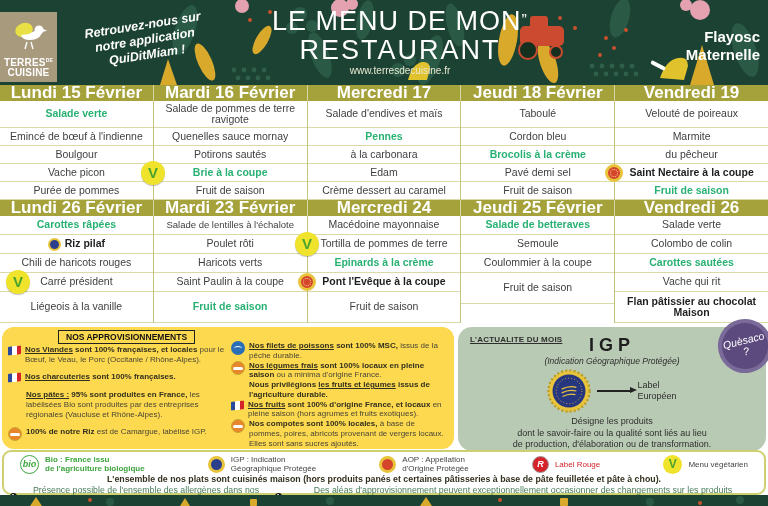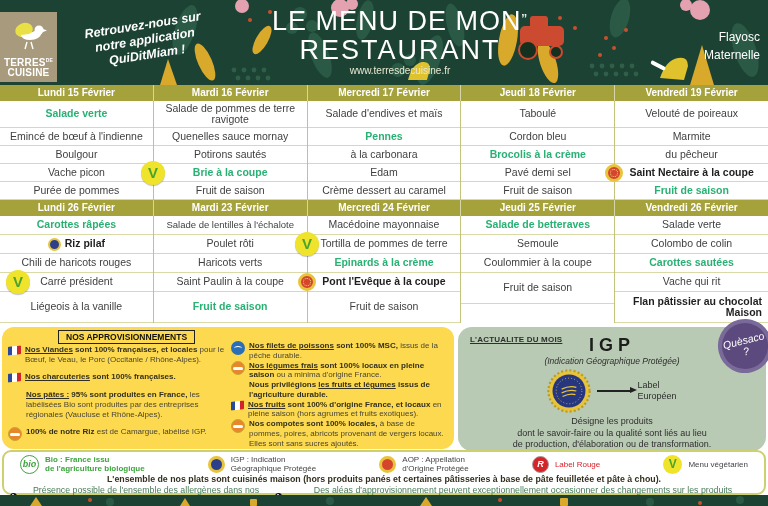--- a/index.html
+++ b/index.html
@@ -14,44 +14,44 @@
   .logo .bird{position:absolute;top:6px;left:9px;}
   .logo .lt{color:#fff;font-weight:bold;font-size:10px;line-height:10px;letter-spacing:.2px;}
   .logo .lt sup{font-size:5px;}
   .promo{position:absolute;top:18px;left:70px;width:150px;color:#fff;font-size:12.5px;font-weight:bold;
          font-style:italic;transform:rotate(-9deg);line-height:15px;text-align:center;}
   .titlebox{position:absolute;top:6px;left:250px;width:300px;text-align:center;color:#fff;}
   .titlebox .t1{font-size:27px;letter-spacing:1px;font-weight:normal;line-height:30px;white-space:nowrap;}
   .titlebox .t2{font-size:27px;letter-spacing:2px;line-height:28px;}
   .titlebox .site{font-size:10px;color:#e9e9d2;margin-top:1px;}
   .titlebox .q{font-size:16px;vertical-align:top;}
-  .school{position:absolute;top:28px;right:8px;text-align:right;color:#fff;font-weight:normal;font-size:12px;line-height:18px;}
+  .school{position:absolute;top:28px;right:8px;text-align:right;color:#fff;font-weight:bold;font-size:15px;line-height:18px;}
 
   
   .content{position:absolute;top:85px;left:0;width:768px;height:410px;background:#ffffff;}
 
   
   .wk-head{display:flex;height:16px;background:#a5a23b;}
-  .wk-head .dh{flex:1;color:#fff;font-weight:bold;font-size:10px;line-height:16px;text-align:center;
+  .wk-head .dh{flex:1;color:#fff;font-weight:bold;font-size:17px;line-height:16px;text-align:center;
                border-left:1px solid rgba(255,255,255,.55);}
   .wk-head .dh:first-child{border-left:none;}
   .wgrid{display:flex;background:#fff;}
   .day{flex:1;display:flex;flex-direction:column;border-left:1px solid #c2c47b;min-width:0;}
   .day:first-child{border-left:none;}
   .cell{display:flex;align-items:center;justify-content:center;text-align:center;
         font-size:10.5px;color:#3f3f3f;border-bottom:1px solid #d9daa8;padding:0 6px;line-height:1.08;box-sizing:border-box;}
   .cell span{white-space:nowrap;}
   .cell.wrap span{white-space:normal;}
   .cell.sm{font-size:9.5px;}
   .w1 .cell{height:18px;}
   .w1 .cell.c0{height:27px;}
   .w2 .cell{height:19px;}
   .w2 .cell.c4{height:31px;}
   .g{color:#29b173;font-weight:bold;}
-  .b{color:#1f1f1f;font-weight:bold;text-align:right;}
+  .b{color:#1f1f1f;font-weight:bold;}
 
   
   .vbadge{position:absolute;width:24px;height:24px;border-radius:50%;background:#efe32b;
           color:#4aa32c;font-weight:bold;font-size:15px;line-height:24px;text-align:center;
           box-shadow:0 1px 1px rgba(0,0,0,.25);z-index:5;}
   .rbadge{position:absolute;width:18px;height:18px;border-radius:50%;background:#d5452c;
           border:3px solid #e8c43c;box-sizing:border-box;z-index:5;}
   .rbadge:after{content:"";position:absolute;inset:2px;border-radius:50%;border:1px dotted #f3d98a;}
   .igp-mini{display:inline-block;width:13px;height:13px;border-radius:50%;background:#2b3f8c;
             border:2.5px solid #e8c43c;box-sizing:border-box;margin-right:4px;vertical-align:-2px;}

